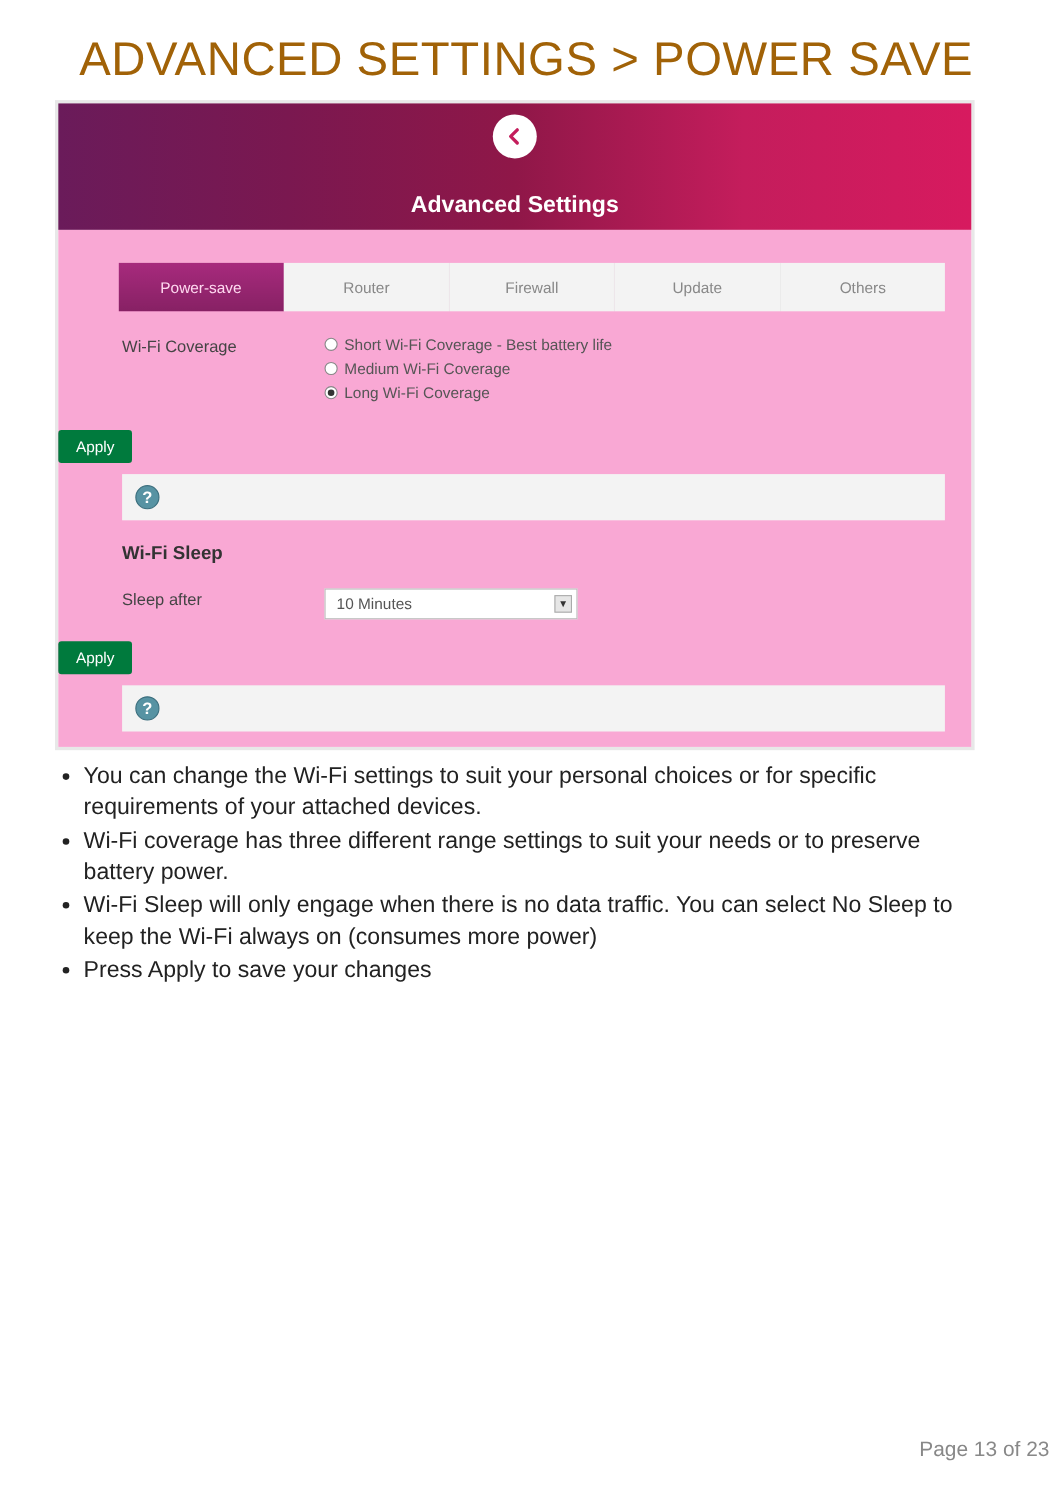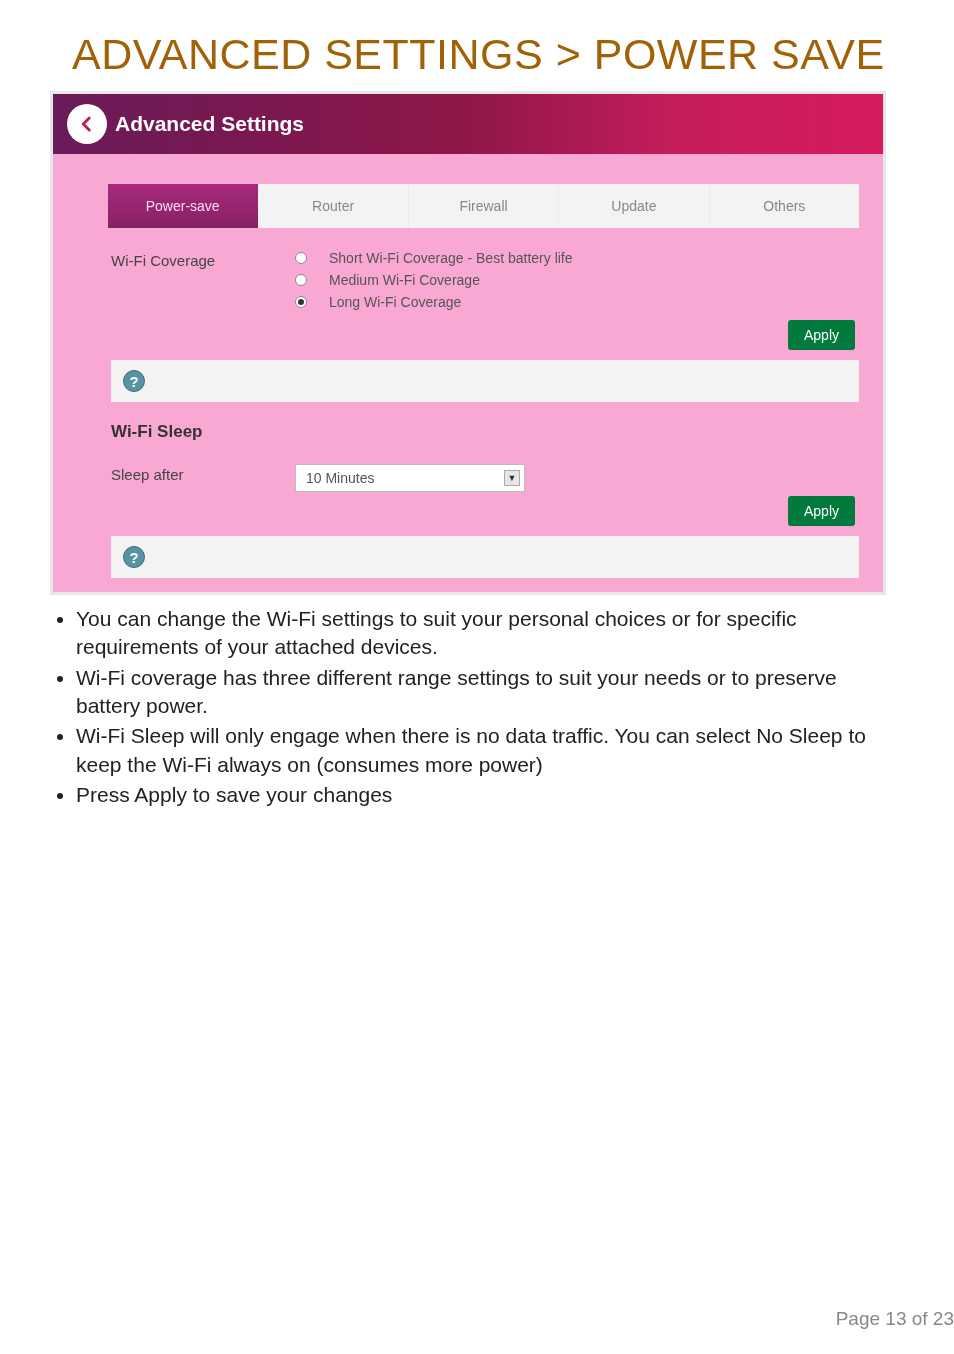--- a/index.html
+++ b/index.html
@@ -19,21 +19,22 @@
     }
     .panel-wrap {
       margin: 0 68px 0 50px;
       border: 3px solid #e8e8e8;
     }
     .panel-header {
       background: linear-gradient(90deg, #6a1b5a 0%, #7a1850 25%, #8f1748 50%, #c41d5c 75%, #d71a5f 100%);
       padding: 10px 14px;
       display: flex;
       align-items: center;
-      gap: 8px;
+      gap: 31px;
+      flex-direction: column;
     }
     .back-btn {
       width: 40px;
       height: 40px;
       border-radius: 20px;
       background: #fff;
       display: flex;
       align-items: center;
       justify-content: center;
       cursor: pointer;
@@ -79,21 +80,21 @@
       padding-top: 2px;
     }
     .radio-group {
       flex: 1;
       font-size: 14px;
       color: #555;
     }
     .radio-item {
       display: flex;
       align-items: center;
-      gap: 22px;
+      gap: 6px;
       margin-bottom: 6px;
     }
     .radio-dot {
       width: 12px;
       height: 12px;
       border-radius: 50%;
       border: 1.5px solid #888;
       display: inline-flex;
       align-items: center;
       justify-content: center;
@@ -101,22 +102,21 @@
     }
     .radio-dot.selected::after {
       content: "";
       width: 6px;
       height: 6px;
       background: #333;
       border-radius: 50%;
     }
     .apply-row {
       display: flex;
-      justify-content: flex-end;
-      margin: 4px 28px 10px 0;
+      margin: 20px 28px 10px 0;
     }
     .apply-btn {
       background: #007a3d;
       color: #fff;
       font-size: 14px;
       padding: 7px 16px;
       border-radius: 3px;
       border: none;
       cursor: pointer;
     }

